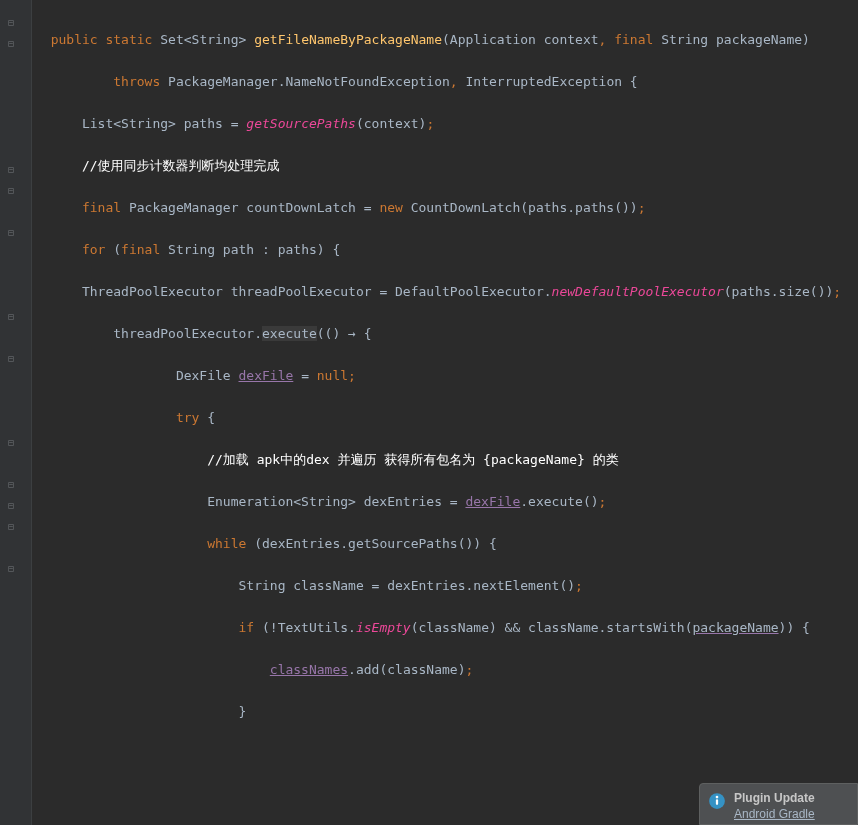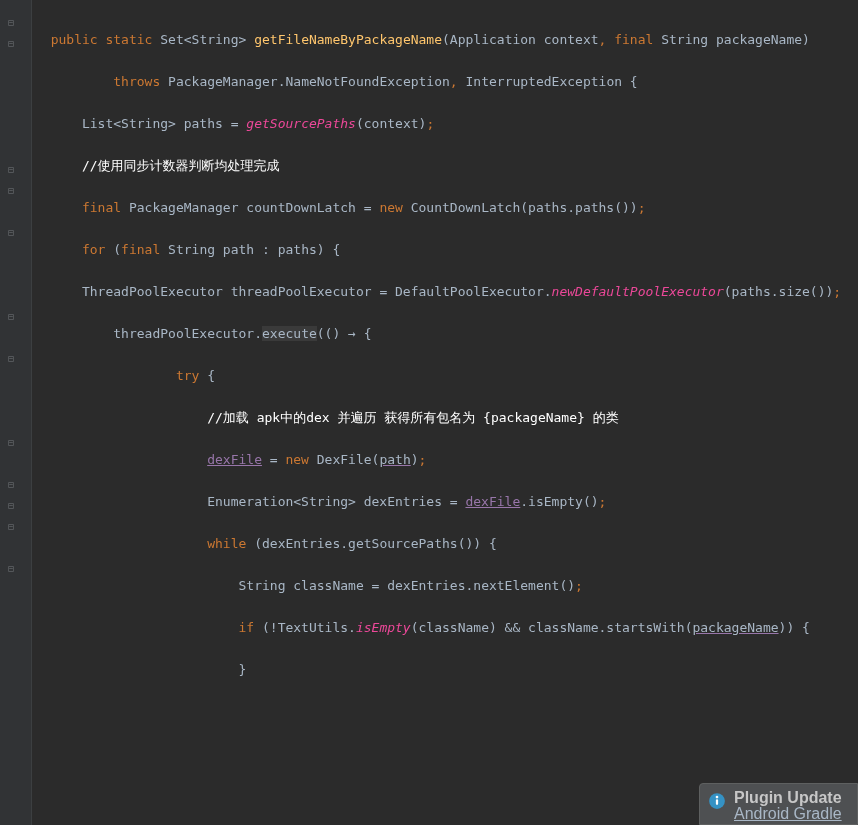--- a/index.html
+++ b/index.html
@@ -63,21 +63,21 @@
       gap: 8px;
     }
     .notif-icon {
       width: 18px;
       height: 18px;
       flex-shrink: 0;
       margin-top: 2px;
     }
     .notif-text {
       font-family: -apple-system, sans-serif;
-      font-size: 16px;
+      font-size: 12px;
       line-height: 16px;
       color: #bbbbbb;
     }
     .notif-title { font-weight: 600; color: #c7c7c7; }
     .notif-sub { text-decoration: underline; color: #a9b7c6; }
   </style>
 </head>
 <body>
 
 <div class="gutter">
@@ -97,27 +97,28 @@
 
 <div class="code-area">
 <span class="line">  <span class="kw">public</span> <span class="kw">static</span> <span>Set&lt;String&gt; </span><span class="fn">getFileNameByPackageName</span><span>(Application context</span><span class="comma-orange">, </span><span class="kw">final</span><span> String packageName)</span></span>
 <span class="line">          <span class="kw">throws</span><span> PackageManager.NameNotFoundException</span><span class="comma-orange">, </span><span>InterruptedException {</span></span>
 <span class="line">      <span>List&lt;String&gt; paths = </span><span class="fn-italic">getSourcePaths</span><span>(context)</span><span class="comma-orange">;</span></span>
 <span class="line">      <span class="comment">//使用同步计数器判断均处理完成</span></span>
 <span class="line">      <span class="kw">final</span><span> PackageManager countDownLatch = </span><span class="kw">new</span><span> CountDownLatch(paths.paths())</span><span class="comma-orange">;</span></span>
 <span class="line">      <span class="kw">for</span><span> (</span><span class="kw">final</span><span> String path : paths) {</span></span>
 <span class="line">      <span>ThreadPoolExecutor threadPoolExecutor = DefaultPoolExecutor.</span><span class="fn-italic">newDefaultPoolExecutor</span><span>(paths.size())</span><span class="comma-orange">;</span></span>
 <span class="line">          <span>threadPoolExecutor.</span><span class="execute-hl">execute</span><span>(() → {</span></span>
+<span class="line">                  <span>DexFile </span><span class="var-u">dexFile</span><span> = </span><span class="kw">null</span><span class="comma-orange">;</span></span>
 <span class="line">                  <span class="kw">try</span><span> {</span></span>
 <span class="line">                      <span class="comment">//加载 apk中的dex 并遍历 获得所有包名为 {packageName} 的类</span></span>
-<span class="line">                      <span class="var-u">dexFile</span><span> = </span><span class="kw">new</span><span> DexFile(</span><span class="param">path</span><span>)</span><span class="comma-orange">;</span></span>
-<span class="line">                      <span>Enumeration&lt;String&gt; dexEntries = </span><span class="var-u">dexFile</span><span>.isEmpty()</span><span class="comma-orange">;</span></span>
+<span class="line">                      <span>Enumeration&lt;String&gt; dexEntries = </span><span class="var-u">dexFile</span><span>.execute()</span><span class="comma-orange">;</span></span>
 <span class="line">                      <span class="kw">while</span><span> (dexEntries.getSourcePaths()) {</span></span>
 <span class="line">                          <span>String className = dexEntries.nextElement()</span><span class="comma-orange">;</span></span>
 <span class="line">                          <span class="kw">if</span><span> (!TextUtils.</span><span class="fn-italic">isEmpty</span><span>(className) &amp;&amp; className.startsWith(</span><span class="param">packageName</span><span>)) {</span></span>
+<span class="line">                              <span class="var-u">classNames</span><span>.add(className)</span><span class="comma-orange">;</span></span>
 <span class="line">                          <span>}</span></span>
 
 
 
 
 
 
 
 
 

